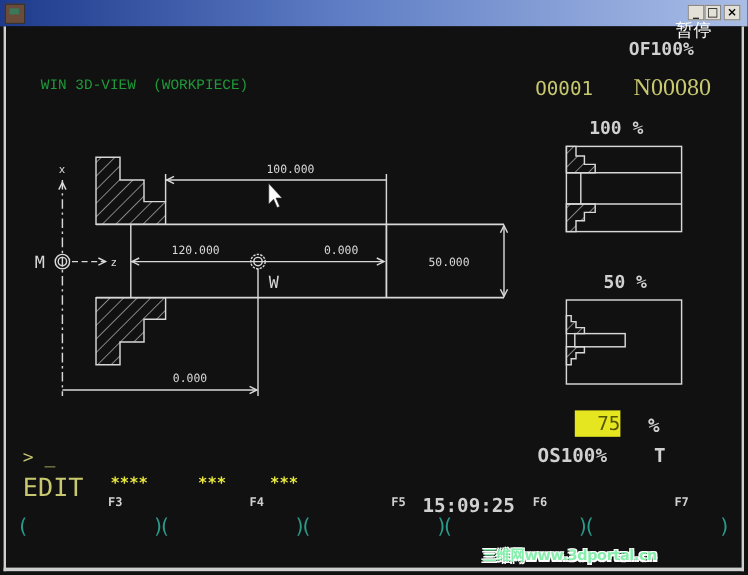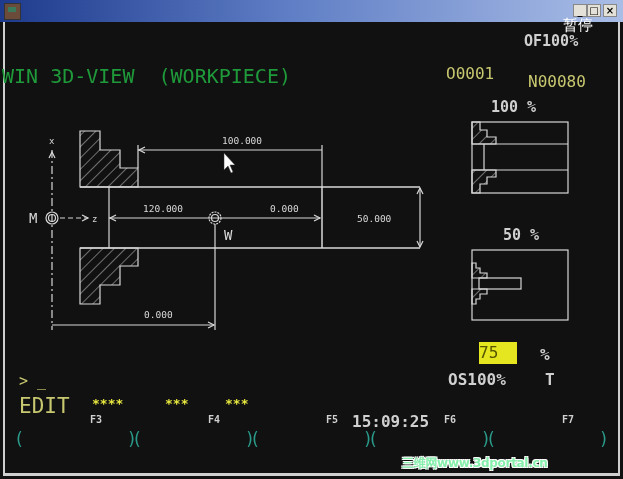--- a/index.html
+++ b/index.html
@@ -28,23 +28,23 @@
   <div class="winbtn" style="left:573px;">_</div>
   <div class="winbtn" style="left:587px;">□</div>
   <div class="winbtn" style="left:603px;">×</div>
 </div>
 
 <div class="screen"></div>
 
 <div class="txt" style="left:563px; top:16px; font-family:Liberation Mono, monospace; font-size:15px; color:#ffffff;">暂停</div>
 <div class="txt grey" style="left:524px; top:32px; font-size:15px;">OF100%</div>
 
-<div class="txt green" style="left:2px; top:64px; font-size:20px;">WIN 3D-VIEW  (WORKPIECE)</div>
+<div class="txt green" style="left:34px; top:64px; font-size:12px;font-family:Liberation Mono, monospace;">WIN 3D-VIEW  (WORKPIECE)</div>
 <div class="txt yellowgreen" style="left:446px; top:64px; font-size:16px;">O0001</div>
-<div class="txt yellowgreen" style="left:528px; top:72px; font-size:16px;">N00080</div>
+<div class="txt yellowgreen" style="left:528px; top:62px; font-size:20px;font-family:Liberation Serif, serif;">N00080</div>
 
 <svg style="position:absolute; left:0; top:0;" width="623" height="479">
   <defs>
     <pattern id="hatch" patternUnits="userSpaceOnUse" width="8" height="8" patternTransform="rotate(45)">
       <line x1="0" y1="0" x2="0" y2="8" stroke="#d0d0d0" stroke-width="1"></line>
     </pattern>
   </defs>
   <g stroke="#d8d8d8" fill="none" stroke-width="1.2">
 
     <line x1="52" y1="150" x2="52" y2="330" stroke-dasharray="8,3,2,3"></line>
@@ -111,21 +111,21 @@
     <rect x="472" y="250" width="96" height="70"></rect>
     <rect x="479" y="278" width="42" height="11"></rect>
     <polygon points="472,263 476,263 476,268 480,268 480,273 487,273 487,278 472,278" fill="url(#hatch)"></polygon>
     <polygon points="472,289 487,289 487,294 480,294 480,299 476,299 476,304 472,304" fill="url(#hatch)"></polygon>
   </g>
 </svg>
 
 <div class="txt grey" style="left:491px; top:98px; font-size:15px;">100 %</div>
 <div class="txt grey" style="left:503px; top:226px; font-size:15px;">50 %</div>
 
-<div class="highlight txt" style="left:479px; top:342px; width:38px; height:22px; font-size:16px; text-align:left; line-height:22px;">75</div>
+<div class="highlight txt" style="left:479px; top:342px; width:38px; height:22px; font-size:16px; text-align:right; line-height:22px;">75</div>
 <div class="txt grey" style="left:540px; top:345px; font-size:16px;">%</div>
 <div class="txt grey" style="left:448px; top:370px; font-size:16px;">OS100%</div>
 <div class="txt grey" style="left:545px; top:370px; font-size:16px;">T</div>
 
 <div class="txt yellowgreen" style="left:19px; top:372px; font-size:15px;">&gt; _</div>
 <div class="txt yellowgreen" style="left:19px; top:394px; font-size:21px;">EDIT</div>
 <div class="txt yellow" style="left:92px; top:396px; font-size:13px; font-weight:bold;">****</div>
 <div class="txt yellow" style="left:165px; top:396px; font-size:13px; font-weight:bold;">***</div>
 <div class="txt yellow" style="left:225px; top:396px; font-size:13px; font-weight:bold;">***</div>
 <div class="txt grey" style="left:352px; top:412px; font-size:16px;">15:09:25</div>

